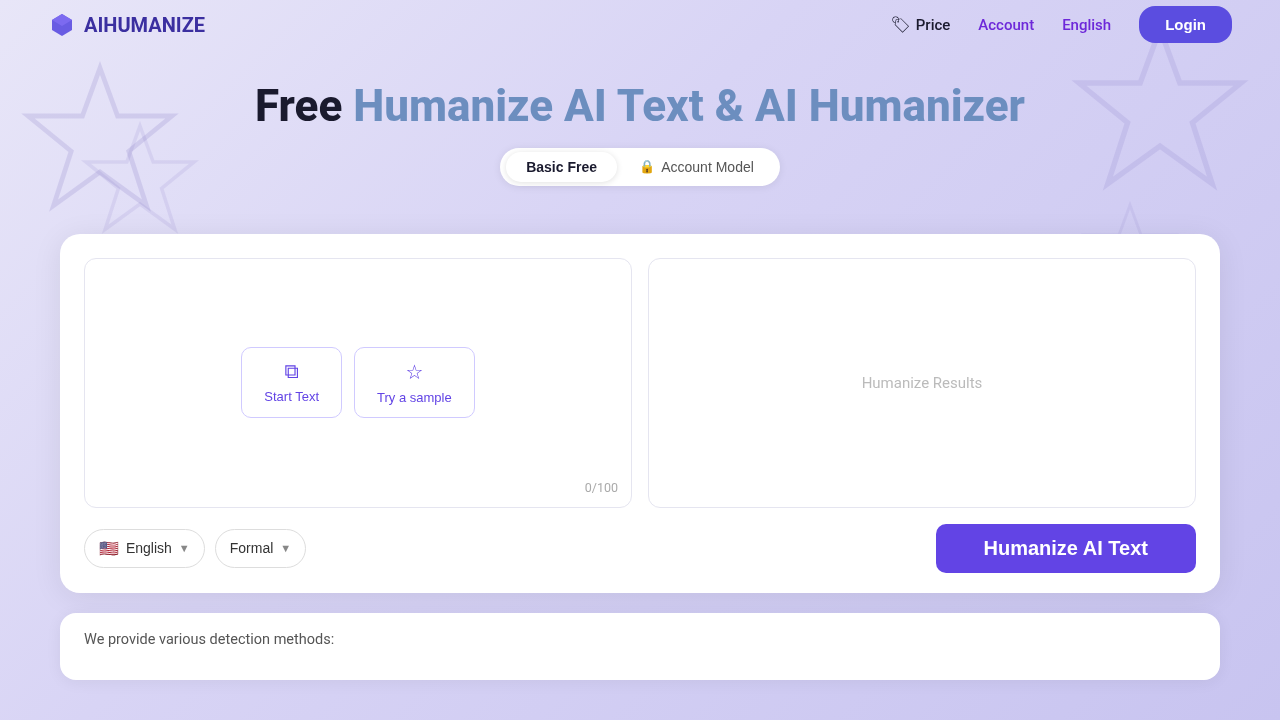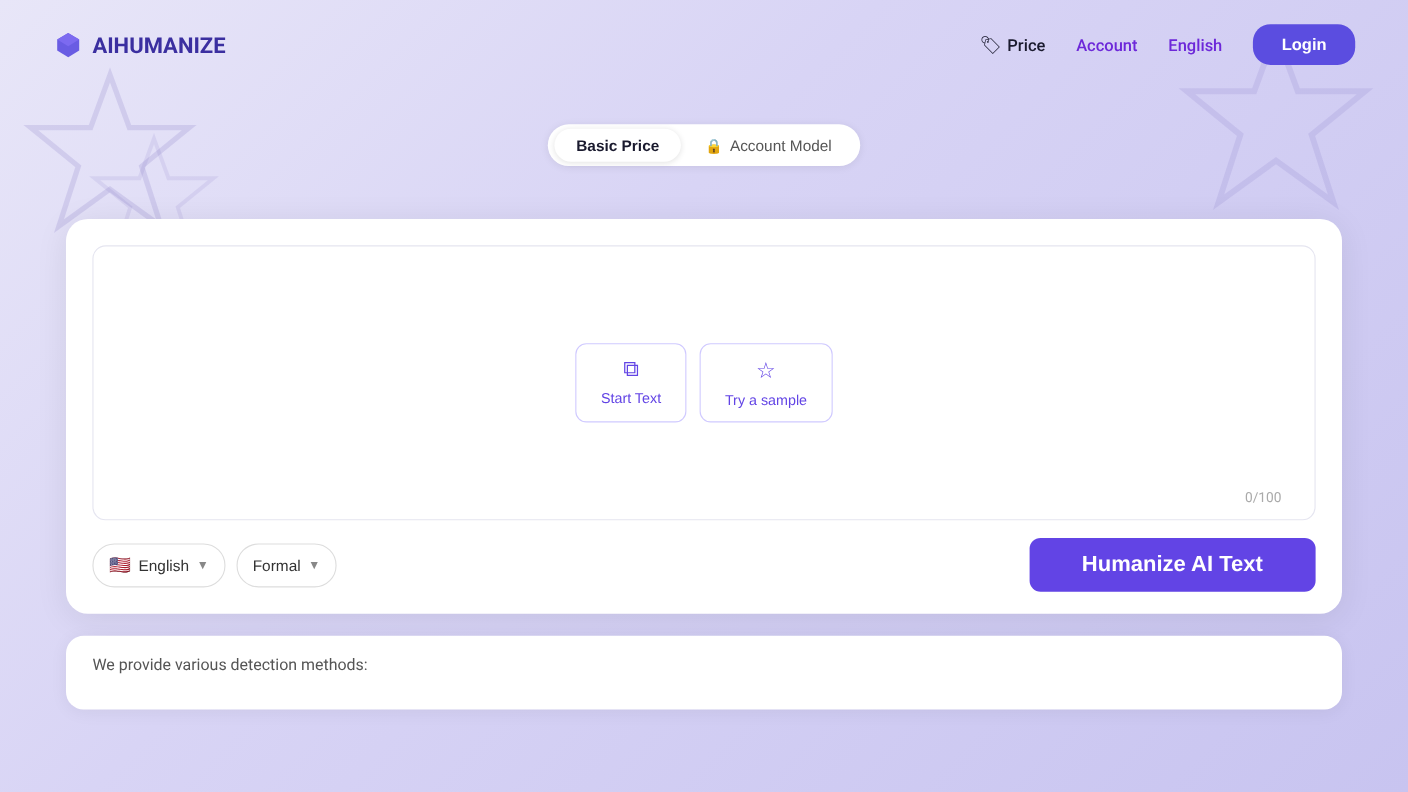--- a/index.html
+++ b/index.html
@@ -21,21 +21,21 @@
     }
     .deco-stars svg {
       position: absolute;
     }
 
     
     nav {
       display: flex;
       align-items: center;
       justify-content: space-between;
-      padding: 22px 48px;
+      padding: 6px 48px;
       position: relative;
       z-index: 10;
     }
     .nav-logo {
       display: flex;
       align-items: center;
       gap: 8px;
       font-size: 20px;
       font-weight: 700;
       color: #3b2fa0;
@@ -189,21 +189,21 @@
       font-size: 13px;
       font-weight: 500;
       cursor: pointer;
     }
     .input-action-icon {
       font-size: 20px;
     }
     .char-count {
       position: absolute;
       bottom: 12px;
-      right: 30px;
+      right: 13px;
       font-size: 12.5px;
       color: #aaa;
     }
     .output-panel {
       display: flex;
       align-items: center;
       justify-content: center;
     }
     .humanize-results-text {
       color: #bbb;
@@ -297,24 +297,27 @@
       <span class="price-icon">🏷</span>
       <span>Price</span>
     </div>
     <span class="nav-link">Account</span>
     <span class="nav-link">English</span>
     <button class="nav-login-btn">Login</button>
   </div>
 </nav>
 
 <div class="hero">
+  <h1>
+    <span>Free </span><span class="gradient-text">Humanize AI Text &amp; AI Humanizer</span>
+  </h1>
 
   
   <div class="model-toggle">
-    <button class="model-btn active">Basic Price</button>
+    <button class="model-btn active">Basic Free</button>
     <button class="model-btn">
       <span class="lock-icon">🔒</span>
       <span>Account Model</span>
     </button>
   </div>
 </div>
 
 <div class="main-card">
   <div class="editor-row">
 
@@ -325,20 +328,23 @@
           <span>Start Text</span>
         </button>
         <button class="input-action-btn">
           <span class="input-action-icon">☆</span>
           <span>Try a sample</span>
         </button>
       </div>
       <span class="char-count">0/100</span>
     </div>
 
+    <div class="output-panel">
+      <span class="humanize-results-text">Humanize Results</span>
+    </div>
   </div>
 
   <div class="toolbar">
     <div class="toolbar-left">
       <button class="dropdown-btn">
         <span class="flag-emoji">🇺🇸</span>
         <span>English</span>
         <span class="chevron-down">▼</span>
       </button>
       <button class="dropdown-btn">

